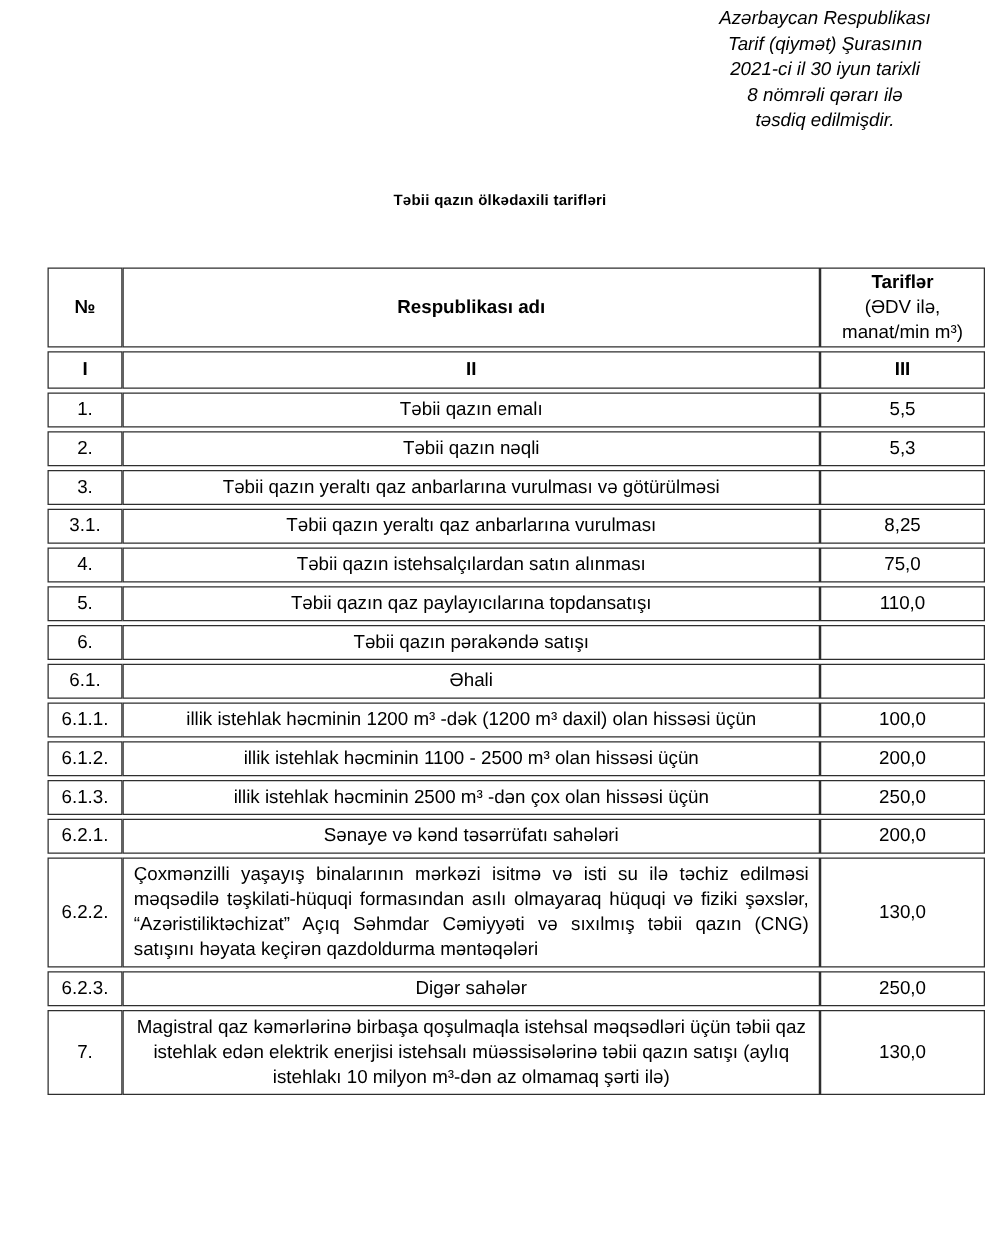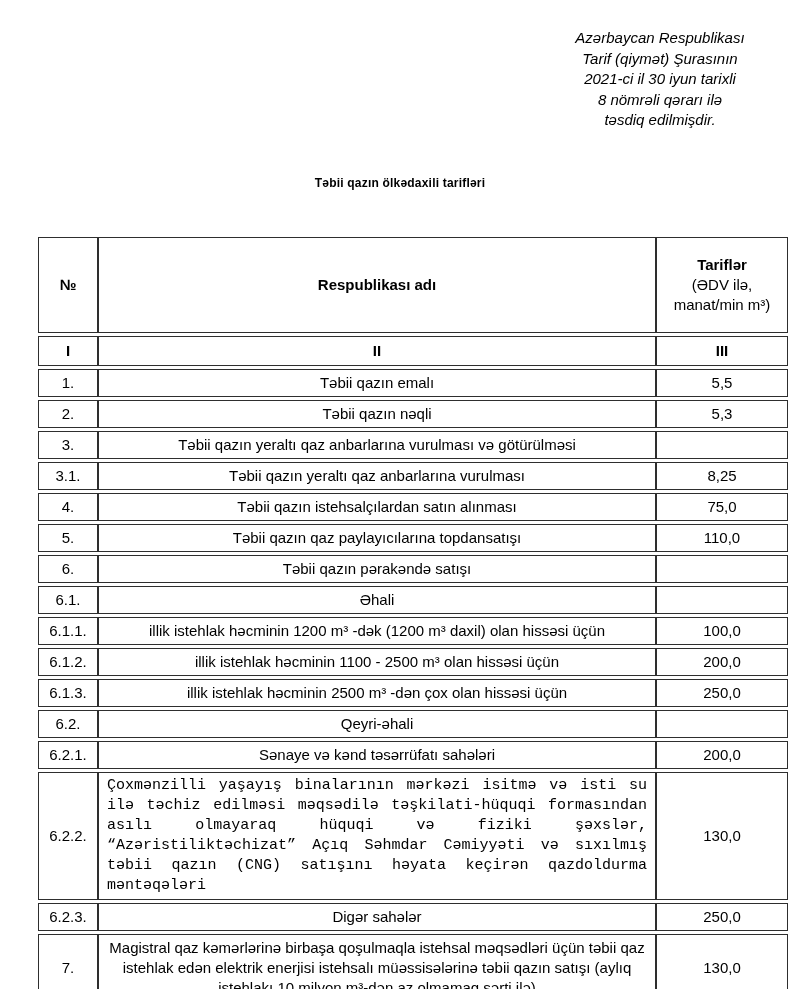--- a/index.html
+++ b/index.html
@@ -14,21 +14,21 @@
     font-family: "Liberation Sans", sans-serif;
     color: #000000;
   }
   .page {
     position: relative;
     width: 800px;
     height: 989px;
     background: #ffffff;
   }
   .approval-note {
-    margin: 28px 12px 0 auto;
+    margin: 5px 12px 0 auto;
     width: 256px;
     text-align: center;
     font-style: italic;
     font-size: 15px;
     line-height: 20.5px;
     white-space: pre-line;
   }
   .doc-title {
     margin: 45px 0 0 0;
     text-align: center;
@@ -50,21 +50,21 @@
     vertical-align: middle;
     overflow: hidden;
   }
   .col-no     { width: 60px; }
   .col-name   { width: 558px; }
   .col-tariff { width: 132px; }
 
   .tariff-table thead th {
     font-weight: bold;
     text-align: center;
-    padding: 16px 4px;
+    padding: 0 4px;
     line-height: 20px;
     height: 62px;
   }
   .tariff-sub {
     font-weight: normal;
     white-space: pre-line;
   }
   tr.roman-row td {
     font-weight: bold;
     text-align: center;
@@ -79,21 +79,20 @@
   td.c-no {
     text-align: center;
   }
   td.c-name {
     text-align: center;
     padding-left: 12px;
     padding-right: 12px;
   }
   td.c-name.justify {
     text-align: justify;
-    font-family: Liberation Mono, monospace;
   }
   td.c-tariff {
     text-align: center;
     margin-top: 36px;
   }
 </style>
 </head>
 <body>
 
 <div class="page">
@@ -178,25 +177,20 @@
     <td class="c-no">6.1.2.</td>
     <td class="c-name">illik istehlak həcminin 1100 - 2500 m³ olan hissəsi üçün</td>
     <td class="c-tariff">200,0</td>
   </tr>
         <tr>
     <td class="c-no">6.1.3.</td>
     <td class="c-name">illik istehlak həcminin 2500 m³ -dən çox olan hissəsi üçün</td>
     <td class="c-tariff">250,0</td>
   </tr>
         <tr>
-    <td class="c-no">6.2.</td>
-    <td class="c-name">Qeyri-əhali</td>
-    <td class="c-tariff"></td>
-  </tr>
-        <tr>
     <td class="c-no">6.2.1.</td>
     <td class="c-name">Sənaye və kənd təsərrüfatı sahələri</td>
     <td class="c-tariff">200,0</td>
   </tr>
         <tr>
     <td class="c-no">6.2.2.</td>
     <td class="c-name justify">Çoxmənzilli yaşayış binalarının mərkəzi isitmə və isti su ilə təchiz edilməsi məqsədilə təşkilati-hüquqi formasından asılı olmayaraq hüquqi və fiziki şəxslər, “Azəristiliktəchizat” Açıq Səhmdar Cəmiyyəti və sıxılmış təbii qazın (CNG) satışını həyata keçirən qazdoldurma məntəqələri</td>
     <td class="c-tariff">130,0</td>
   </tr>
         <tr>

